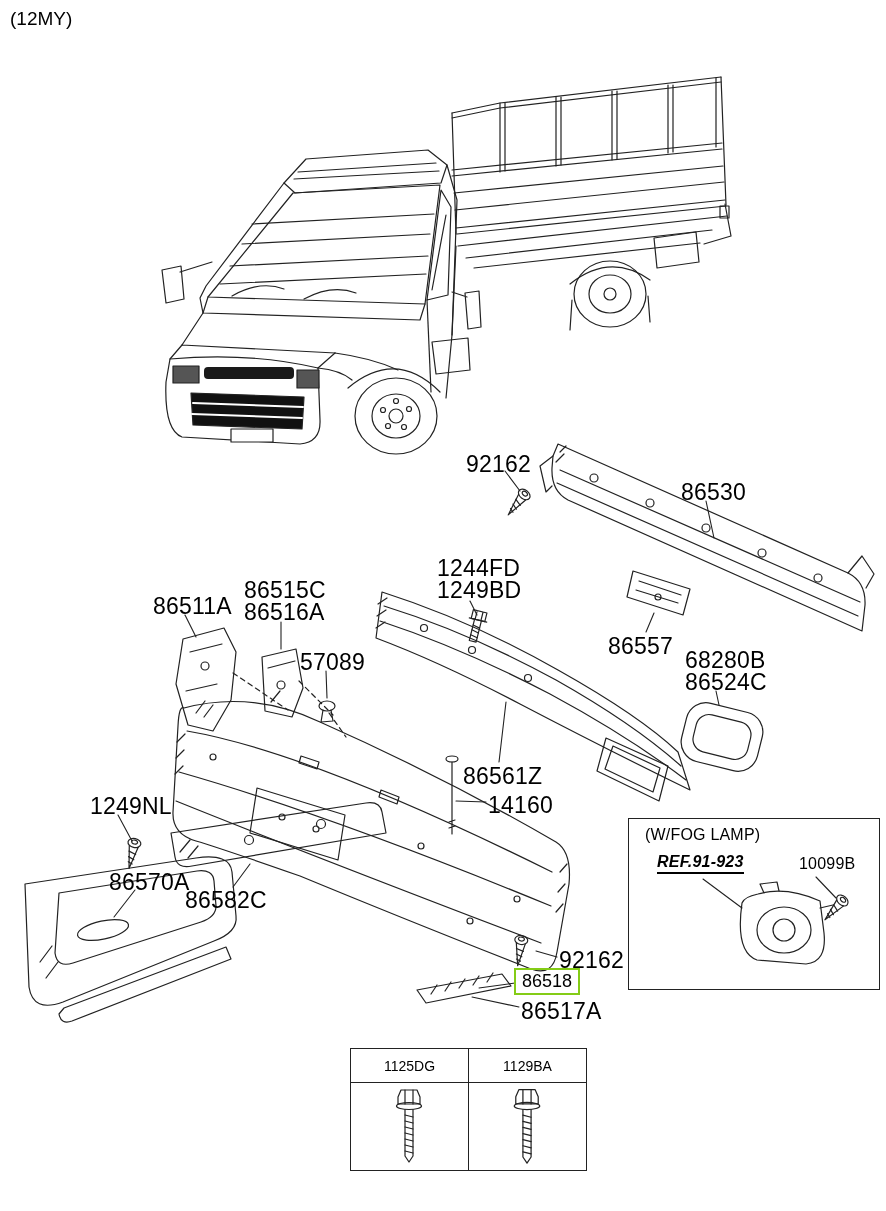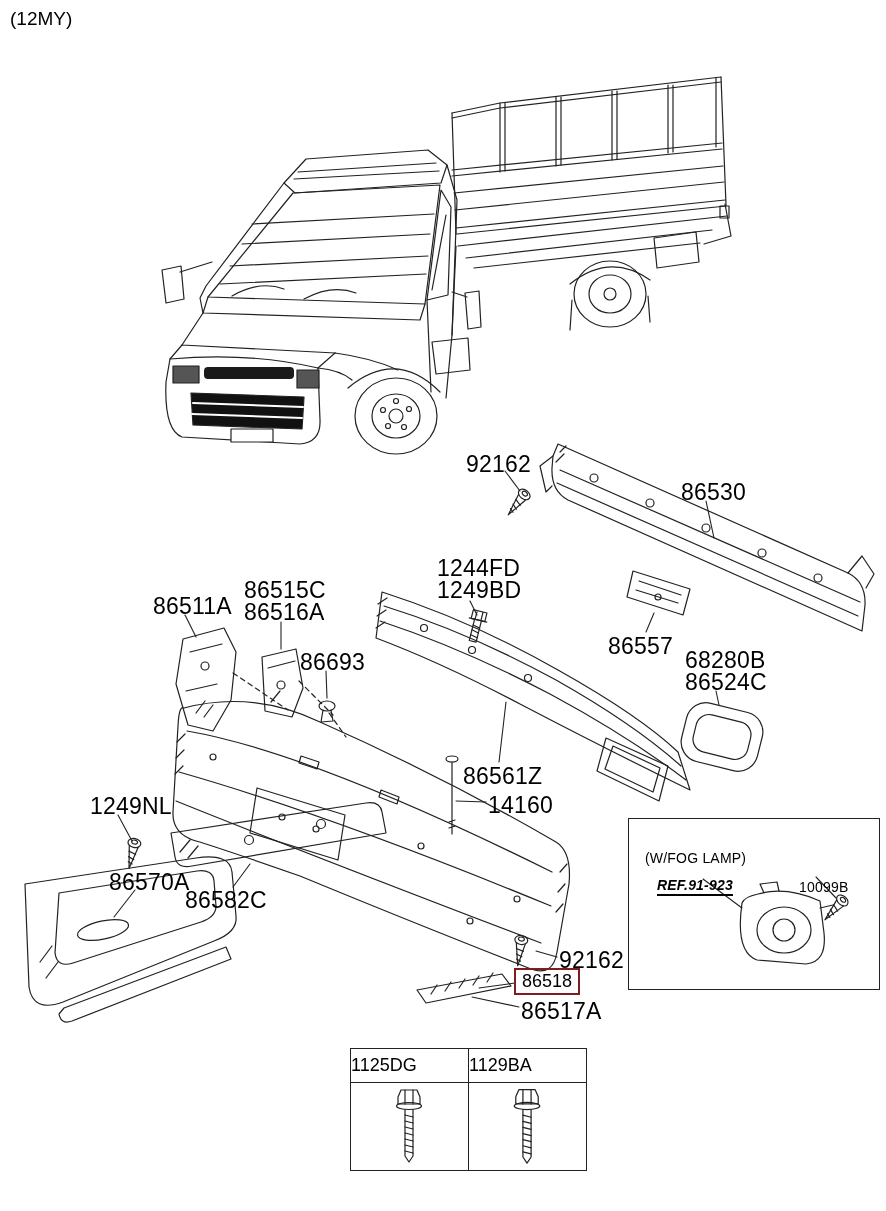--- a/index.html
+++ b/index.html
@@ -5,28 +5,28 @@
   * { margin:0; padding:0; box-sizing:border-box; }
   html,body { background:#fff; }
   .stage {
     position:relative; width:886px; height:1211px; background:#fff;
     font-family:"Liberation Sans", sans-serif; color:#000; overflow:hidden;
   }
   .art { position:absolute; left:0; top:0; width:886px; height:1211px; }
   .lbl { position:absolute; font-size:23px; white-space:nowrap; letter-spacing:.2px; }
   .model-year { position:absolute; left:10px; top:8px; font-size:19px; }
   .hlbox {
-    position:absolute; left:514px; top:968px; border:2px solid #7f1d1d;
+    position:absolute; left:514px; top:968px; border:2px solid #84cc16;
     padding:1px 6px; font-size:18px; white-space:nowrap;
   }
   .fogbox { position:absolute; left:628px; top:818px; width:252px; height:172px; border:1.6px solid #222; }
-  .fogbox .lbl { font-size:14px;margin-top:24px; }
+  .fogbox .lbl { font-size:16px; }
   .ref { font-weight:bold; border-bottom:2px solid #000; padding-bottom:1px; cursor:pointer;font-style:italic; }
   .ftable { position:absolute; left:350px; top:1048px; border-collapse:collapse; }
-  .ftable td { border:1.6px solid #222; width:118px; font-size:18px; vertical-align:middle; }
+  .ftable td { border:1.6px solid #222; width:118px; text-align:center; font-size:14px; vertical-align:middle; }
   .ftable .hrow td { height:34px; }
   .ftable .brow td { height:88px; }
 </style>
 </head>
 <body>
 
 <div class="stage">
 
   <svg class="art" viewBox="0 0 886 1211" xmlns="http://www.w3.org/2000/svg">
     <defs>
@@ -250,21 +250,21 @@
 
   <div class="model-year">(12MY)</div>
 
   <div class="lbl" style="left:466px;top:451px">92162</div>
   <div class="lbl" style="left:681px;top:479px">86530</div>
   <div class="lbl" style="left:437px;top:555px">1244FD</div>
   <div class="lbl" style="left:437px;top:577px">1249BD</div>
   <div class="lbl" style="left:244px;top:577px">86515C</div>
   <div class="lbl" style="left:244px;top:599px">86516A</div>
   <div class="lbl" style="left:153px;top:593px">86511A</div>
-  <div class="lbl" style="left:300px;top:649px">86693</div>
+  <div class="lbl" style="left:300px;top:649px">57089</div>
   <div class="lbl" style="left:608px;top:633px">86557</div>
   <div class="lbl" style="left:685px;top:647px">68280B</div>
   <div class="lbl" style="left:685px;top:669px">86524C</div>
   <div class="lbl" style="left:463px;top:763px">86561Z</div>
   <div class="lbl" style="left:488px;top:792px">14160</div>
   <div class="lbl" style="left:90px;top:793px">1249NL</div>
   <div class="lbl" style="left:109px;top:869px">86570A</div>
   <div class="lbl" style="left:185px;top:887px">86582C</div>
   <div class="lbl" style="left:559px;top:947px">92162</div>
   <div class="hlbox">86518</div>

